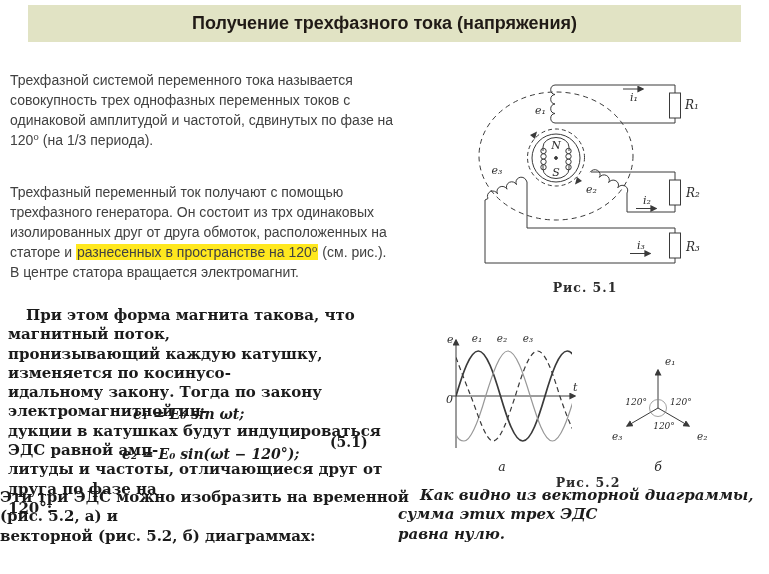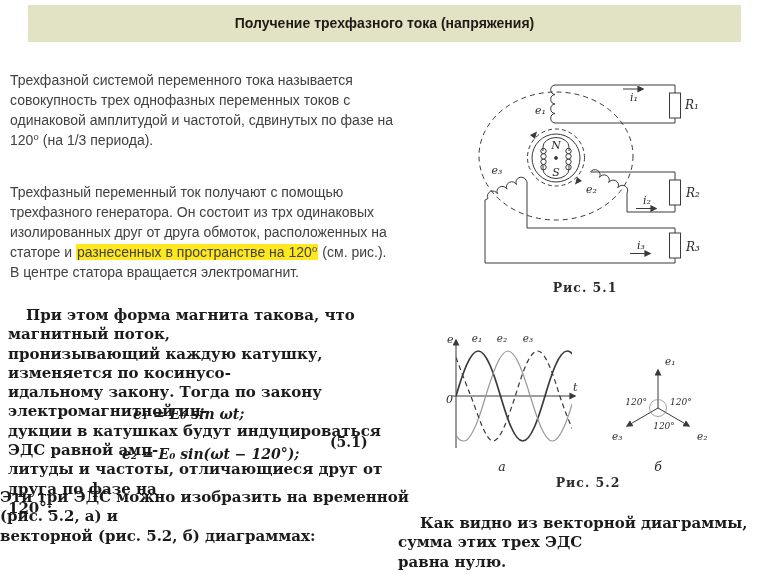--- a/index.html
+++ b/index.html
@@ -1,29 +1,29 @@
 <!DOCTYPE html>
 <html><head>
 <meta charset="utf-8">
 <style>
   html,body{margin:0;padding:0;background:#fff;}
   .slide{position:relative;width:769px;height:574px;background:#ffffff;overflow:hidden;
          font-family:"Liberation Sans","DejaVu Sans",sans-serif;}
   .title-bar{position:absolute;left:28px;top:5px;width:713px;height:37px;background:#e1e3c4;}
   .title-bar .title{display:block;width:100%;line-height:37px;text-align:center;
-         font-size:14px;font-weight:bold;color:#201a16;}
+         font-size:18px;font-weight:bold;color:#201a16;}
   .para{position:absolute;left:10px;width:385px;font-size:14px;line-height:20px;color:#414141;}
   .p1{top:70px;}
   .p2{top:182px;}
   mark.hl{background:#ffe81e;color:#414141;padding:0 1px;}
   .scantext{position:absolute;color:#1b1b1b;font-family:"DejaVu Serif","Liberation Serif",serif;
          font-weight:bold;font-size:15px;line-height:19.3px;white-space:pre-line;}
   .scan-para{left:8px;top:306px;width:404px;text-indent:18px;}
   .closing{left:0;top:488px;width:410px;}
-  .note{left:398px;top:514px;width:372px;text-indent:22px;}
+  .note{left:398px;top:486px;width:372px;text-indent:22px;font-style:italic;}
   .formula{position:absolute;font-family:"DejaVu Serif","Liberation Serif",serif;
          font-style:italic;font-weight:bold;font-size:14px;color:#1b1b1b;white-space:nowrap;}
   .eqnum{font-style:normal;text-align:right;}
   .figsvg{position:absolute;}
   .fig1{left:440px;top:62px;}
   .fig2{left:440px;top:300px;}
   text{font-family:"DejaVu Serif","Liberation Serif",serif;fill:#2c2c2c;}
   .lbl{font-style:italic;font-size:11px;}
   .lbl-sm{font-style:italic;font-size:10.5px;}
   .lbl-xs{font-style:italic;font-size:9px;}

